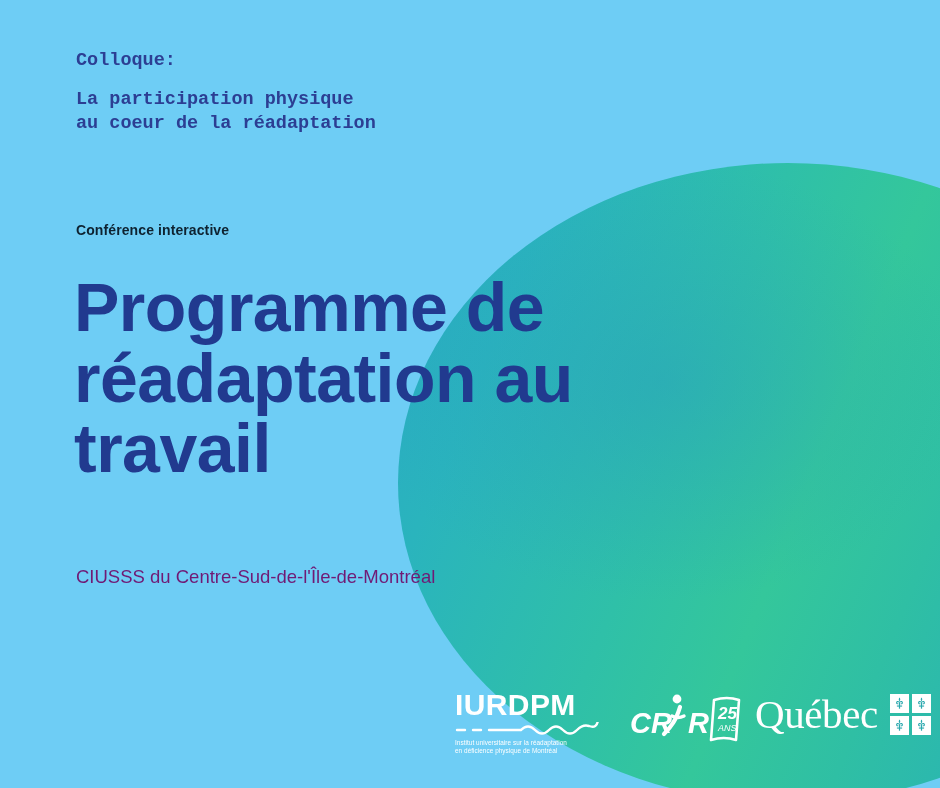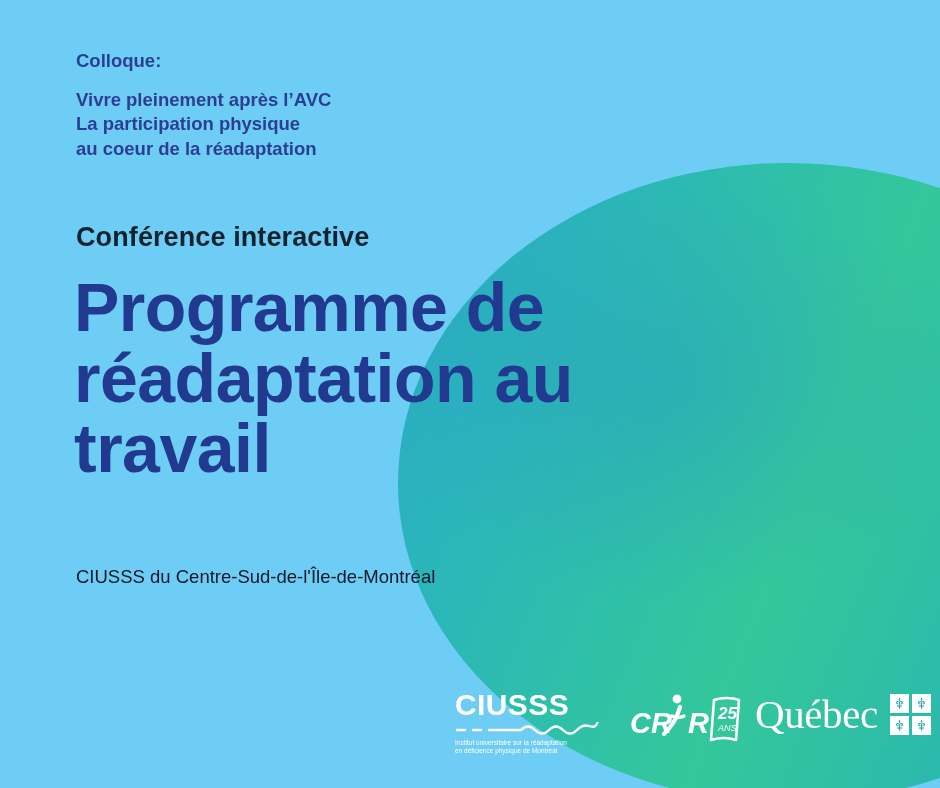--- a/index.html
+++ b/index.html
@@ -63,31 +63,32 @@
 
   
   .colloque {
     position: absolute;
     left: 76px;
     top: 52px;
     color: #2c3e93;
     font-size: 18.5px;
     font-weight: 700;
     line-height: 1.0;
+    font-family: Liberation Mono, monospace;
   }
   .colloque .lead { margin-bottom: 20px; }
   .colloque .ln { margin-bottom: 6px; }
   .colloque .ln:last-child { margin-bottom: 8px; }
 
   .kicker {
     position: absolute;
     left: 76px;
     top: 222px;
     color: #0e2230;
-    font-size: 27px;
+    font-size: 14px;
     font-weight: 700;
     letter-spacing: 0.1px;
   }
 
   
   .headline {
     position: absolute;
     left: 74px;
     top: 272px;
     width: 680px;
@@ -106,21 +107,21 @@
     width: 700px;
   }
   .presenter .team {
     color: #0e2230;
     font-size: 25px;
     font-weight: 700;
     letter-spacing: -0.1px;
     margin-bottom: 10px;
   }
   .presenter .org {
-    color: #0f172a;
+    color: #701a75;
     font-size: 18.5px;
     font-weight: 400;
   }
 
   
   .logos {
     position: absolute;
     left: 455px;
     bottom: 30px;
     width: 460px;
@@ -195,37 +196,36 @@
 <body>
 
 <div id="poster">
 
   <div class="blob"></div>
   <div class="blob-shade"></div>
 
 
   <div class="colloque">
     <div class="lead">Colloque:</div>
-    <div class="ln">Vivre pleinement après l’AVC</div>
     <div class="ln">La participation physique</div>
     <div class="ln">au coeur de la réadaptation</div>
   </div>
 
   <div class="kicker">Conférence interactive</div>
 
   <div class="headline">Programme de réadaptation au travail</div>
 
   <div class="presenter">
     <div class="org">CIUSSS du Centre-Sud-de-l'Île-de-Montréal</div>
   </div>
 
   <div class="logos">
 
     <div class="logo-iurdpm">
-      <div class="word">CIUSSS</div>
+      <div class="word">IURDPM</div>
       <svg class="squiggle" width="150" height="14" viewBox="0 0 150 14">
         <path d="M2 8 H10" stroke="#ffffff" stroke-width="2.4" fill="none" stroke-linecap="round"></path>
         <path d="M18 8 H26" stroke="#ffffff" stroke-width="2.4" fill="none" stroke-linecap="round"></path>
         <path d="M34 8 H66" stroke="#ffffff" stroke-width="2.4" fill="none" stroke-linecap="round"></path>
         <path d="M66 8 q7 -7 14 0 q7 7 14 0 q7 -7 14 0 q7 7 14 0 q6 -6 12 -4 q8 3 9 -6" stroke="#ffffff" stroke-width="2.4" fill="none" stroke-linecap="round" stroke-linejoin="round"></path>
       </svg>
       <div class="tag">Institut universitaire sur la réadaptation</div>
       <div class="tag" style="margin-top:0">en déficience physique de Montréal</div>
     </div>
 

